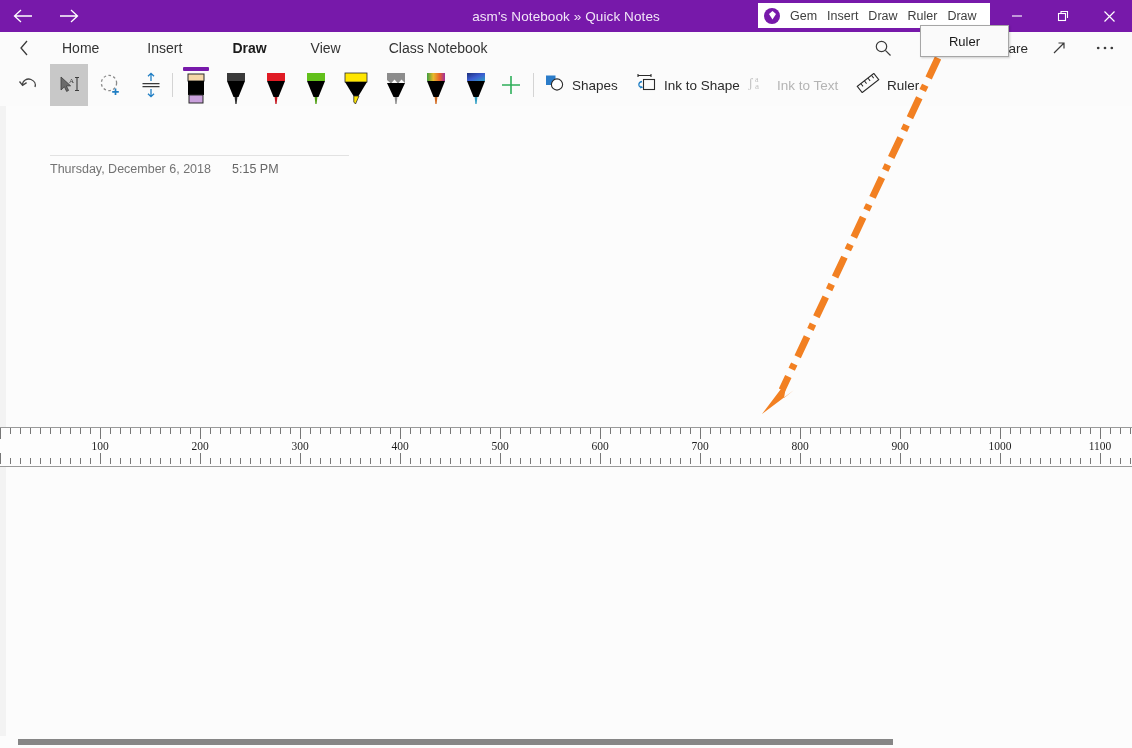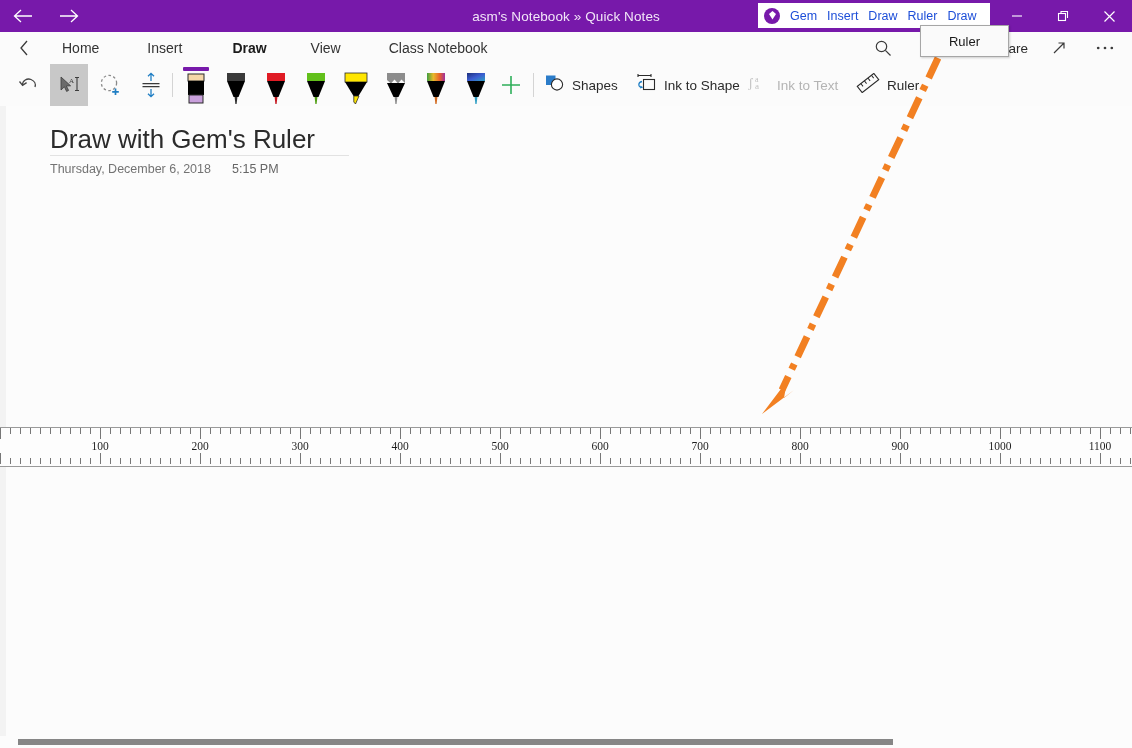--- a/index.html
+++ b/index.html
@@ -37,21 +37,21 @@
     z-index:5;
   }
   .gem-logo{
     width:16px;height:16px;border-radius:50%;
     background:#7719aa;
     display:flex;align-items:center;justify-content:center;
     margin-right:5px;
   }
   .gem-logo svg{display:block;}
   .gem-item{
-    font-size:12.5px;color:#1d4ed8;padding:0 5px;white-space:nowrap;
+    font-size:12.5px;color:#404040;padding:0 5px;white-space:nowrap;
   }
   .win-sep{
     position:absolute;left:966px;top:8px;width:1px;height:16px;background:#b98bd4;
   }
   .win-btns{
     position:absolute;right:0;top:0;height:32px;display:flex;align-items:stretch;
   }
   .win-btn{
     width:46px;height:32px;display:flex;align-items:center;justify-content:center;
     color:#ffffff;
@@ -426,21 +426,20 @@
             <path d="M6 6 L6 9.6 M10.5 6 L10.5 9.6 M15 6 L15 9.6 M19.5 6 L19.5 9.6" stroke="#2b2b2b" stroke-width="1"></path>
           </g>
         </svg>
       </span>
       <span class="lbl">Ruler</span>
     </div>
   </div>
 
   <div class="canvas">
     <div class="page-left-rail"></div>
-    <div class="page-title">Draw with Gem's Ruler</div>
     <div class="title-rule"></div>
     <div class="page-date">Thursday, December 6, 2018</div>
     <div class="page-time">5:15 PM</div>
 
     <div class="ruler" id="ruler-widget">
         <div class="tick" style="left: 0px; top: 0px; height: 11px;"></div>
         <div class="tick" style="left: 0px; top: 25px; height: 11px;"></div>
         <div class="tick" style="left: 10px; top: 0px; height: 6px;"></div>
         <div class="tick" style="left: 10px; top: 30px; height: 6px;"></div>
         <div class="tick" style="left: 20px; top: 0px; height: 6px;"></div>

